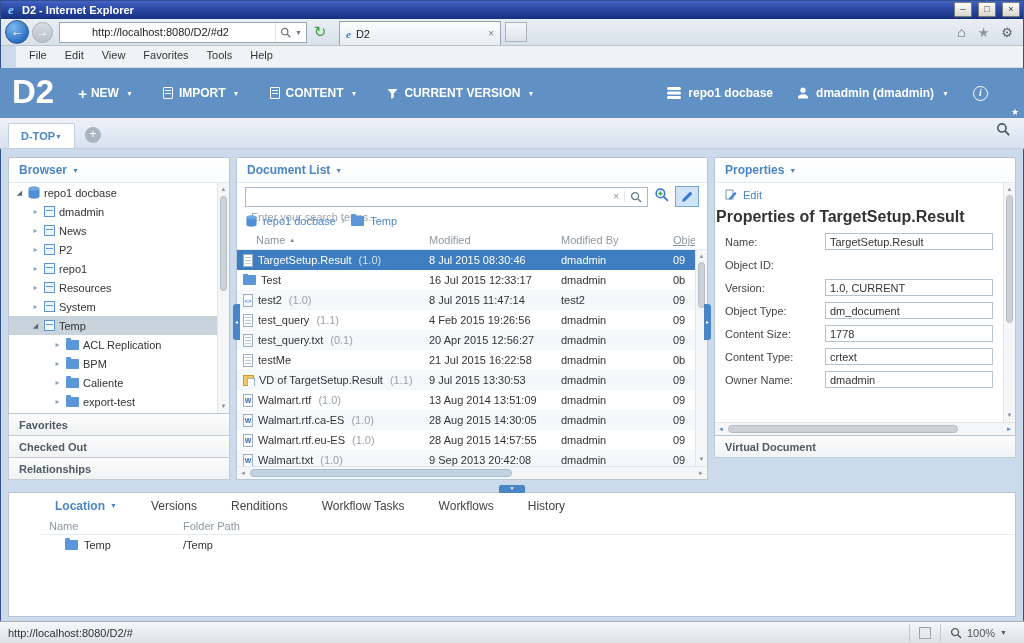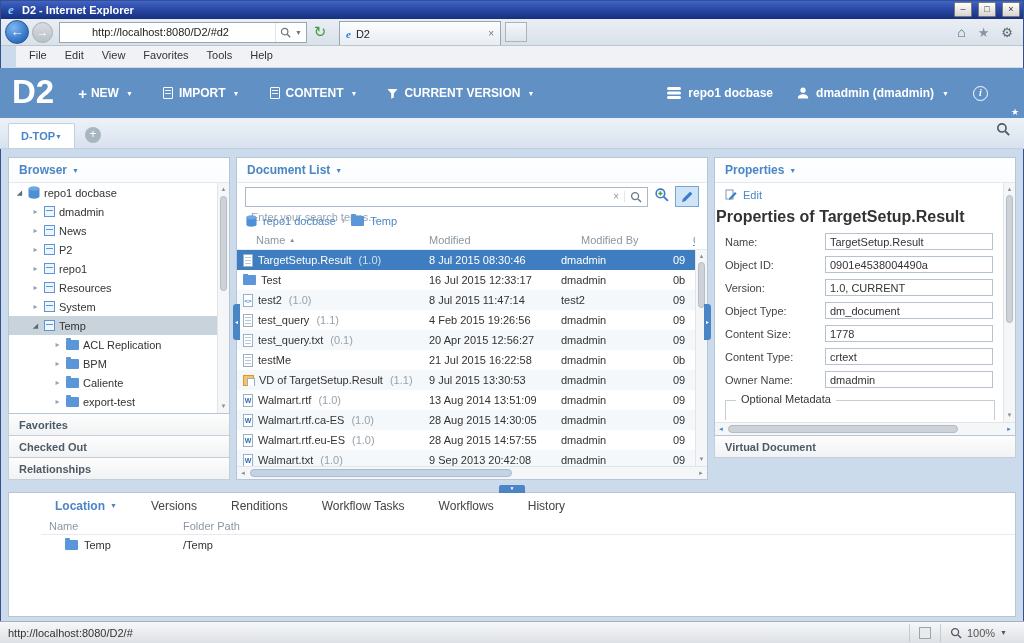--- a/index.html
+++ b/index.html
@@ -95,21 +95,21 @@
   .search-box input::placeholder { color:#9aa4ae; }
   .sb-clear { font-size:10px; color:#8a94a0; padding:0 5px; border-right:1px solid #e0e6ec; }
   .sb-mag { padding:0 5px; display:flex; }
   .edit-btn { width:24px; height:21px; background:#cfe4f6; border:1px solid #76a7d3; display:flex; align-items:center; justify-content:center; flex:none; }
   .breadcrumb { height:21px; display:flex; align-items:center; gap:6px; padding:0 9px; font-size:11px; }
   .bc-link { color:#4a86c5; }
   .bc-sep { color:#8a94a0; font-size:10px; }
   .grid-head { height:19px; display:flex; align-items:center; font-size:11px; color:#8d97a1; border-bottom:1px solid #e6ebf0; padding-right:12px; }
   .gh-name { width:192px; padding-left:19px; display:flex; gap:4px; align-items:center; flex:none; }
   .gh-sort { font-size:6px; color:#7a848e; }
-  .gh-mod { width:132px; flex:none; } .gh-by { width:112px; flex:none;margin-left:20px; }
+  .gh-mod { width:132px; flex:none; } .gh-by { width:112px; flex:none; }
   .gh-obj { flex:1; overflow:hidden; white-space:nowrap;text-decoration:underline; }
   .grid { position:absolute; top:92px; bottom:13px; left:0; right:12px; overflow:hidden; }
   .grid-row { height:20px; display:flex; align-items:center; font-size:11px; color:#333; }
   .grid-row.alt { background:#f4f8fb; }
   .grid-row.selected { background:#3d7dc0; color:#fff; }
   .gc-name { width:192px; display:flex; align-items:center; gap:5px; padding-left:6px; overflow:hidden; white-space:nowrap; flex:none; }
   .gc-mod { width:132px; flex:none; } .gc-by { width:112px; flex:none; }
   .gc-obj { flex:1; overflow:hidden; }
   .ver { color:#98a2ac; margin-left:2px; }
   .grid-row.selected .ver { color:#cfe0f2; }
@@ -558,21 +558,20 @@
         <span>Edit</span>
       </div>
       <div class="props-sub">Properties of TargetSetup.Result</div>
       <div class="fields">
         <div class="field">
           <span class="f-label">Name:</span>
           <input class="f-input" value="TargetSetup.Result" style="">
         </div>
         <div class="field">
           <span class="f-label">Object ID:</span>
-          <input class="f-input" value="0901e4538004490a" style="">
         </div>
         <div class="field">
           <span class="f-label">Version:</span>
           <input class="f-input" value="1.0, CURRENT" style="">
         </div>
         <div class="field">
           <span class="f-label">Object Type:</span>
           <input class="f-input" value="dm_document" style="">
         </div>
         <div class="field">
@@ -580,23 +579,20 @@
           <input class="f-input" value="1778" style="">
         </div>
         <div class="field">
           <span class="f-label">Content Type:</span>
           <input class="f-input" value="crtext" style="">
         </div>
         <div class="field">
           <span class="f-label">Owner Name:</span>
           <input class="f-input" value="dmadmin" style="">
         </div>
-      </div>
-      <div class="opt-meta">
-        <span>Optional Metadata</span>
       </div>
       <div class="vsb pr-vsb">
         <span class="a up">▲</span>
         <span class="th"></span>
         <span class="a dn">▼</span>
       </div>
       <div class="hsb pr-hsb">
         <span class="a lf">◄</span>
         <span class="th"></span>
         <span class="a rt">►</span>

